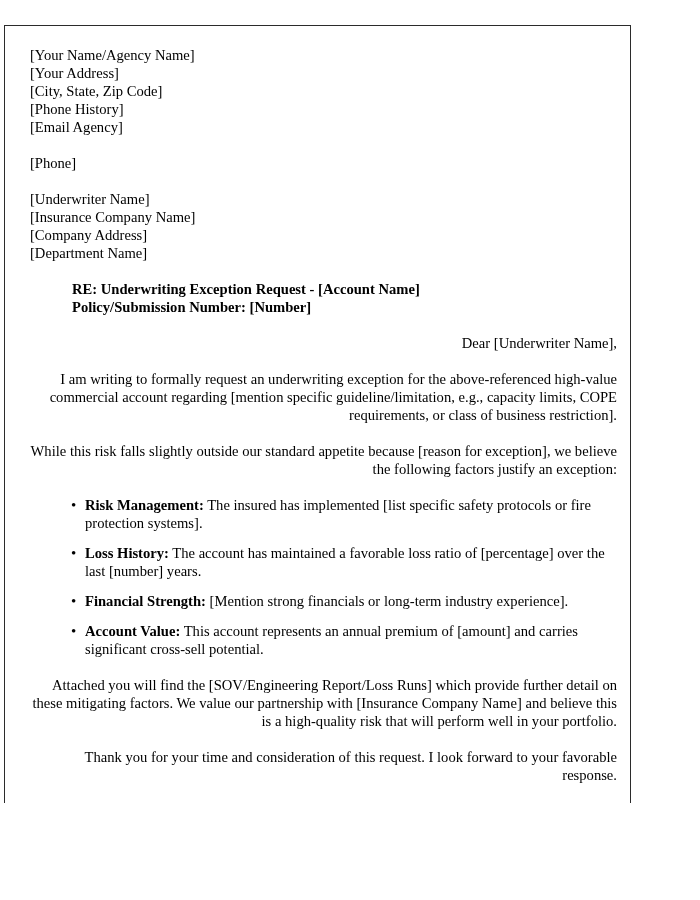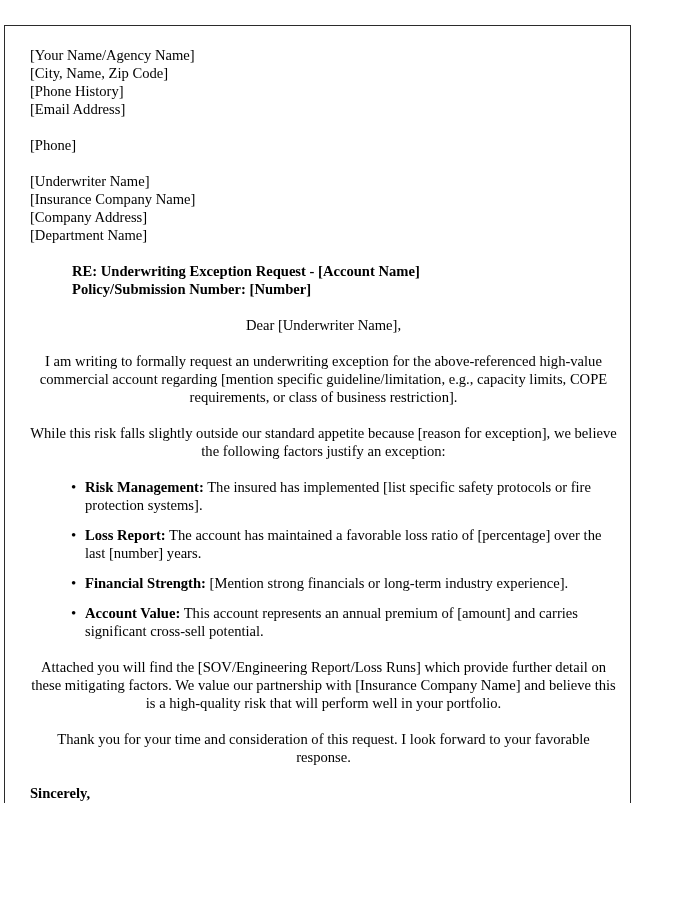--- a/index.html
+++ b/index.html
@@ -53,21 +53,21 @@
 
   .re-line {
     display: block;
     font-weight: bold;
     white-space: nowrap;
     margin-left: 42px;
   }
 
   p.para {
     margin: 11px 0 18px 0;
-    text-align: center;
+    text-align: right;
   }
 
   ul.factors {
     margin: 0 0 18px 0;
     padding: 0 0 0 41px;
     list-style: none;
   }
   ul.factors > li {
     position: relative;
     margin: 12px 0 0 0;
@@ -92,23 +92,24 @@
   }
 </style>
 </head>
 <body>
 
 <div id="page-sheet">
   <div id="letter-body">
 
     <div class="block">
       <span class="addr-line">[Your Name/Agency Name]</span>
-      <span class="addr-line">[City, Name, Zip Code]</span>
+      <span class="addr-line">[Your Address]</span>
+      <span class="addr-line">[City, State, Zip Code]</span>
       <span class="addr-line">[Phone History]</span>
-      <span class="addr-line">[Email Address]</span>
+      <span class="addr-line">[Email Agency]</span>
     </div>
 
     <div class="block">
       <span class="addr-line">[Phone]</span>
     </div>
 
     <div class="block">
       <span class="addr-line">[Underwriter Name]</span>
       <span class="addr-line">[Insurance Company Name]</span>
       <span class="addr-line">[Company Address]</span>
@@ -121,21 +122,21 @@
     </div>
 
     <p class="para">Dear [Underwriter Name],</p>
 
     <p class="para">I am writing to formally request an underwriting exception for the above-referenced high-value commercial account regarding [mention specific guideline/limitation, e.g., capacity limits, COPE requirements, or class of business restriction].</p>
 
     <p class="para">While this risk falls slightly outside our standard appetite because [reason for exception], we believe the following factors justify an exception:</p>
 
     <ul class="factors">
       <li><span class="lbl">Risk Management:</span><span> The insured has implemented [list specific safety protocols or fire protection systems].</span></li>
-      <li><span class="lbl">Loss Report:</span><span> The account has maintained a favorable loss ratio of [percentage] over the last [number] years.</span></li>
+      <li><span class="lbl">Loss History:</span><span> The account has maintained a favorable loss ratio of [percentage] over the last [number] years.</span></li>
       <li><span class="lbl">Financial Strength:</span><span> [Mention strong financials or long-term industry experience].</span></li>
       <li><span class="lbl">Account Value:</span><span> This account represents an annual premium of [amount] and carries significant cross-sell potential.</span></li>
     </ul>
 
     <p class="para">Attached you will find the [SOV/Engineering Report/Loss Runs] which provide further detail on these mitigating factors. We value our partnership with [Insurance Company Name] and believe this is a high-quality risk that will perform well in your portfolio.</p>
 
     <p class="para">Thank you for your time and consideration of this request. I look forward to your favorable response.</p>
 
     <div class="block">
       <span class="sig-line">Sincerely,</span>

